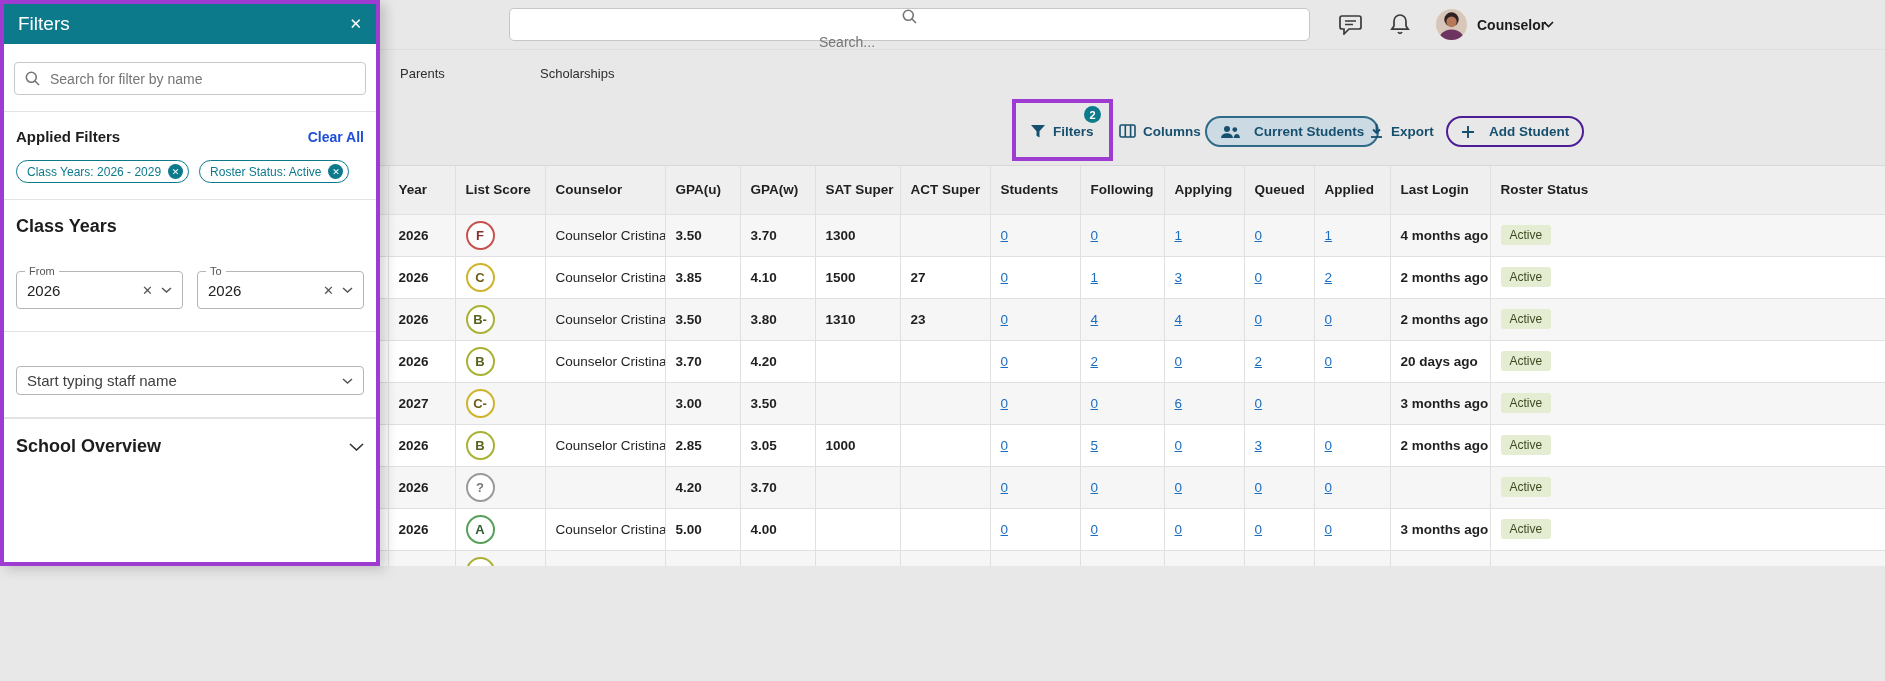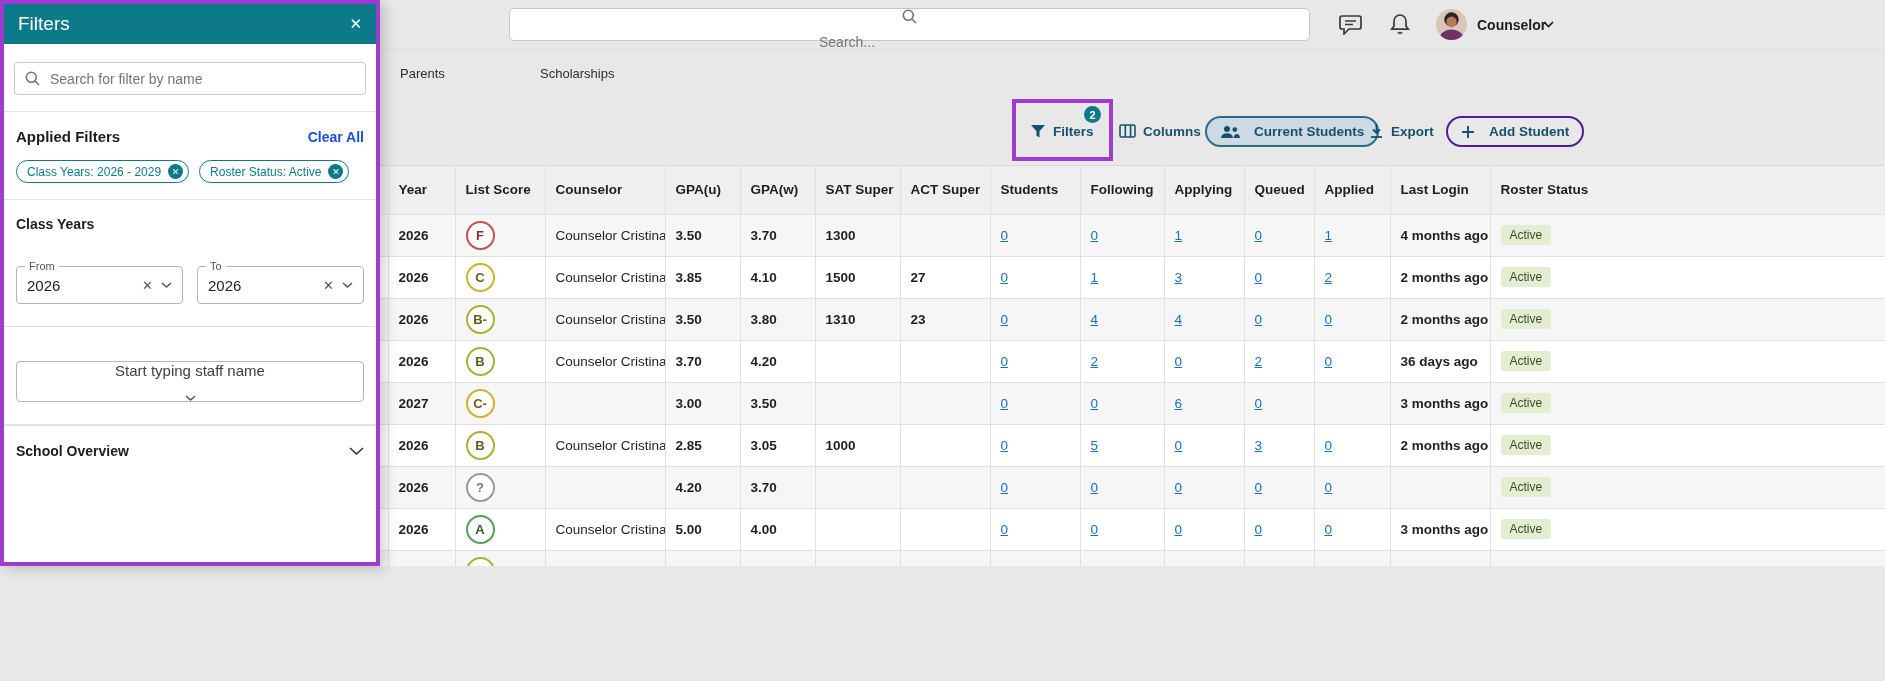--- a/index.html
+++ b/index.html
@@ -80,28 +80,28 @@
   .fp-applied{padding:16px 12px;}
   .fp-applied-head{display:flex;align-items:center;justify-content:space-between;}
   .fp-applied-label{font-size:15px;font-weight:600;color:#1d1d1d;}
   .fp-clear{font-size:14px;font-weight:700;color:#1d4ed8;cursor:pointer;}
   .fp-chips{margin-top:15px;display:flex;gap:10px;}
   .chip{height:23px;border:1px solid #0d7a8c;border-radius:12px;color:#0d7a8c;font-size:12px;
           padding:0 5px 0 10px;display:inline-flex;align-items:center;gap:7px;background:#fff;cursor:pointer;}
   .chip-x{width:15px;height:15px;border-radius:50%;background:#0d7a8c;color:#fff;font-size:9px;
           display:flex;align-items:center;justify-content:center;cursor:pointer;}
   .fp-section{padding:16px 12px 22px;}
-  .fp-heading{font-size:14px;font-weight:700;color:#1d1d1d;}
+  .fp-heading{font-size:18px;font-weight:700;color:#1d1d1d;}
   .fp-selects{margin-top:34px;display:flex;gap:14px;}
   .sel{position:relative;flex:1;height:38px;border:1px solid #b5b5b5;border-radius:4px;
           display:flex;align-items:center;gap:8px;padding:0 10px;background:#fff;cursor:pointer;}
   .sel-label{position:absolute;top:-7px;left:8px;background:#fff;padding:0 4px;font-size:11px;color:#555;}
   .sel-value{flex:1;font-size:15px;color:#222;}
   .sel-x{color:#555;font-size:13px;cursor:pointer;}
-  .sel-full{margin-top:18px;height:41px;flex-direction:column;}
+  .sel-full{margin-top:18px;height:29px;}
   .sel-placeholder{flex:1;font-size:15px;color:#3f3f3f;}
   .fp-collapse{padding:17px 12px;display:flex;align-items:center;justify-content:space-between;cursor:pointer;}
   .ic{line-height:0;display:inline-flex;}
 </style>
 </head>
 <body>
 
 <div class="app">
 
   <header class="topbar">
@@ -322,21 +322,21 @@
             <td>Counselor Cristina</td>
             <td class="num">3.70</td>
             <td class="num">4.20</td>
             <td class="num"></td>
             <td class="num"></td>
             <td><span class="cell-link">0</span></td>
             <td><span class="cell-link">2</span></td>
             <td><span class="cell-link">0</span></td>
             <td><span class="cell-link">2</span></td>
             <td><span class="cell-link">0</span></td>
-            <td class="num">36 days ago</td>
+            <td class="num">20 days ago</td>
             <td><span class="badge">Active</span></td>
           </tr>
 
           <tr>
             <td></td>
             <td class="num">2027</td>
             <td>
               <span class="score sc-yellow">C-</span>
             </td>
             <td></td>

